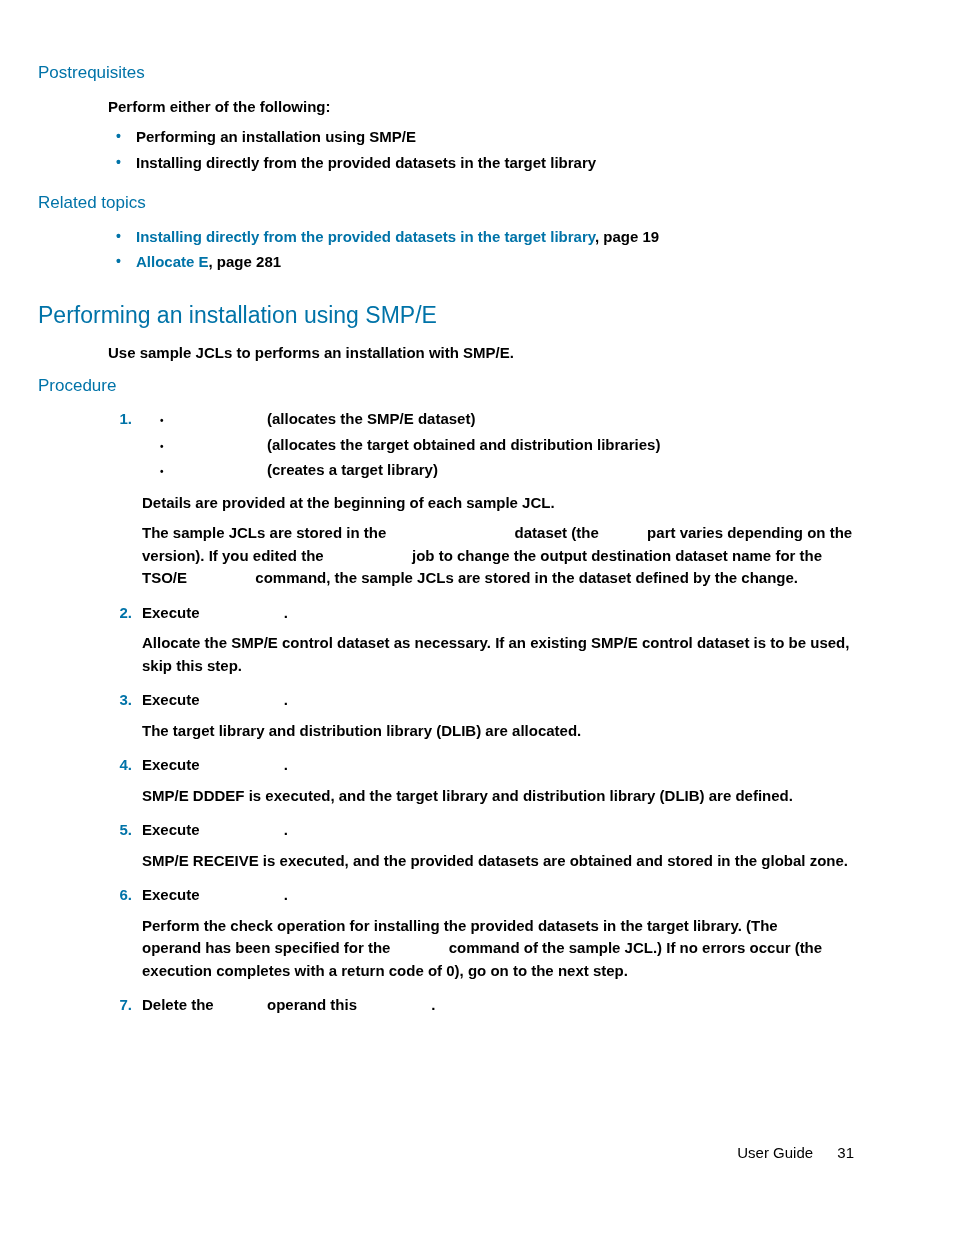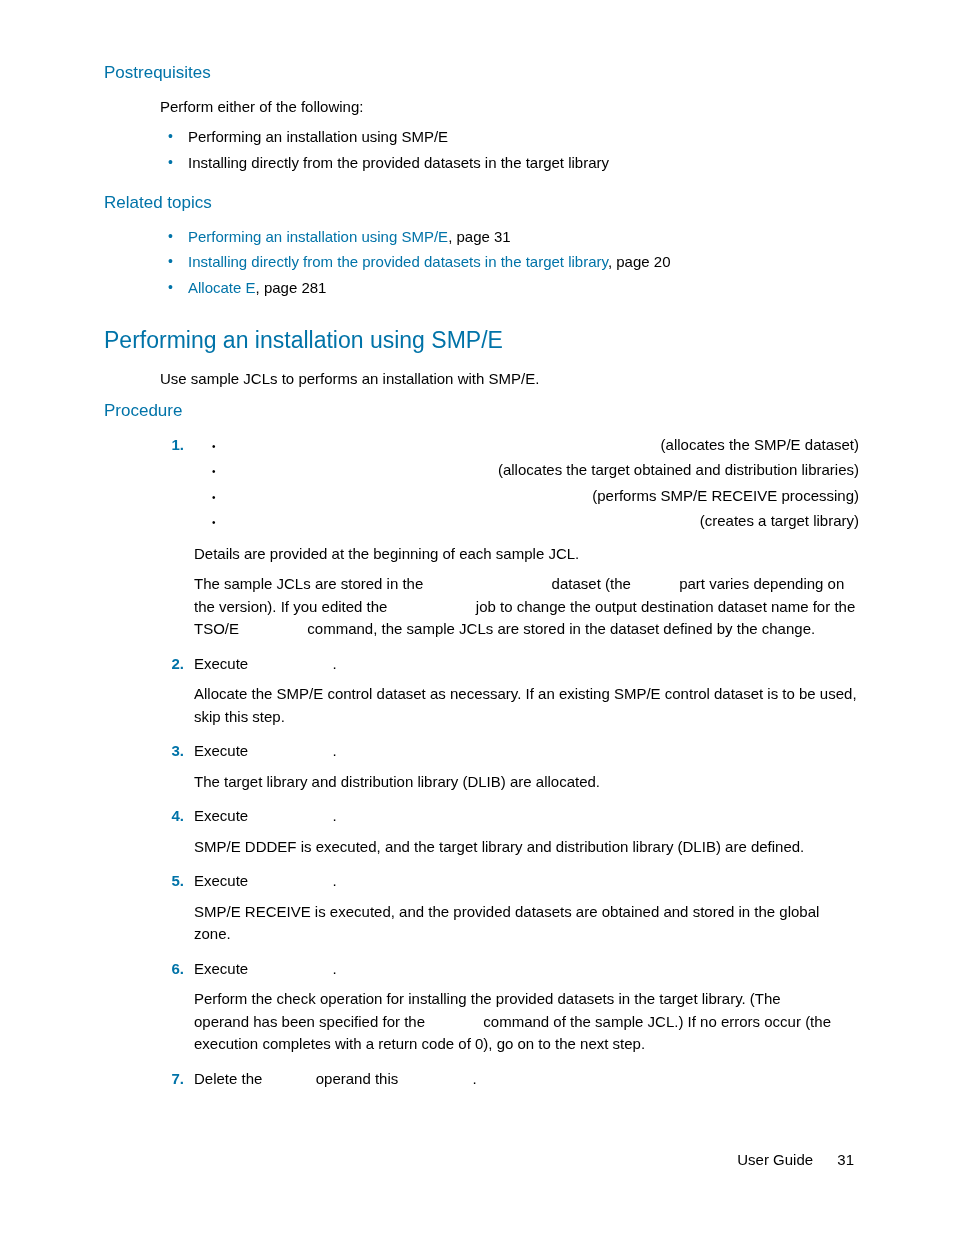--- a/index.html
+++ b/index.html
@@ -11,39 +11,40 @@
     background: #fff;
     margin: 0;
     padding: 0;
     width: 954px;
     height: 1235px;
     position: relative;
     box-sizing: border-box;
     font-weight: 300;
   }
   .page {
-    padding: 60px 95px 50px 104px;
+    padding: 60px 95px 50px 38px;
     box-sizing: border-box;
     height: 100%;
     position: relative;
   }
   .h3 {
     color: #0073a8;
     font-size: 17px;
     font-weight: 400;
     margin: 0 0 10px 0;
   }
   .h2 {
     color: #0073a8;
     font-size: 23px;
     font-weight: 300;
     margin: 24px 0 10px 0;
   }
   .body-indent {
-    margin-left: 56px;
+    margin-left: 70px;
+    font-weight: bold;
   }
   ul.bullets {
     list-style: none;
     padding: 0;
     margin: 6px 0 16px 0;
   }
   ul.bullets li {
     position: relative;
     padding-left: 28px;
     margin: 3px 0;
@@ -52,21 +53,20 @@
     content: "•";
     position: absolute;
     left: 8px;
     color: #0073a8;
     font-size: 14px;
   }
   ul.subbullets {
     list-style: none;
     padding: 0;
     margin: 6px 0 10px 0;
-    text-align: right;
   }
   ul.subbullets li {
     position: relative;
     padding-left: 125px;
     margin: 3px 0;
   }
   ul.subbullets li::before {
     content: "•";
     position: absolute;
     left: 18px;
@@ -96,21 +96,21 @@
     color: #0073a8;
     font-weight: 600;
     width: 24px;
     text-align: right;
   }
   .para {
     margin: 8px 0;
   }
   .footer {
     position: absolute;
-    bottom: 64px;
+    bottom: 71px;
     right: 100px;
     font-size: 15px;
     font-weight: 300;
   }
   .footer .pn {
     margin-left: 20px;
   }
 </style>
 </head>
 <body>
@@ -122,40 +122,38 @@
     <div class="para">Perform either of the following:</div>
     <ul class="bullets">
       <li>Performing an installation using SMP/E</li>
       <li>Installing directly from the provided datasets in the target library</li>
     </ul>
   </div>
 
   <div class="h3">Related topics</div>
   <div class="body-indent">
     <ul class="bullets">
-      <li><span class="link">Performing an installation using SMP/E</span><span>, page 31</span></li>
-      <li><span class="link">Installing directly from the provided datasets in the target library</span><span>, page 20</span></li>
+      <li><span class="link">Installing directly from the provided datasets in the target library</span><span>, page 19</span></li>
       <li><span class="link">Allocate E</span><span>, page 281</span></li>
     </ul>
   </div>
 
   <div class="h2">Performing an installation using SMP/E</div>
   <div class="body-indent">
     <div class="para">Use sample JCLs to performs an installation with SMP/E.</div>
   </div>
 
   <div class="h3" style="">Procedure</div>
   <div class="body-indent">
     <ol class="steps">
 
       <li>
         <ul class="subbullets">
           <li>(allocates the SMP/E dataset)</li>
           <li>(allocates the target obtained and distribution libraries)</li>
-          <li>(performs SMP/E RECEIVE processing)</li>
           <li>(creates a target library)</li>
         </ul>
         <div class="para">Details are provided at the beginning of each sample JCL.</div>
         <div class="para"><span>The sample JCLs are stored in the </span><span style="display:inline-block;width:120px"></span><span> dataset (the </span><span style="display:inline-block;width:40px"></span><span> part varies depending on the version). If you edited the </span><span style="display:inline-block;width:80px"></span><span> job to change the output destination dataset name for the TSO/E </span><span style="display:inline-block;width:60px"></span><span> command, the sample JCLs are stored in the dataset defined by the change.</span></div>
       </li>
 
       <li>
         <div><span>Execute </span><span style="display:inline-block;width:80px"></span><span>.</span></div>
         <div class="para">Allocate the SMP/E control dataset as necessary. If an existing SMP/E control dataset is to be used, skip this step.</div>
       </li>

